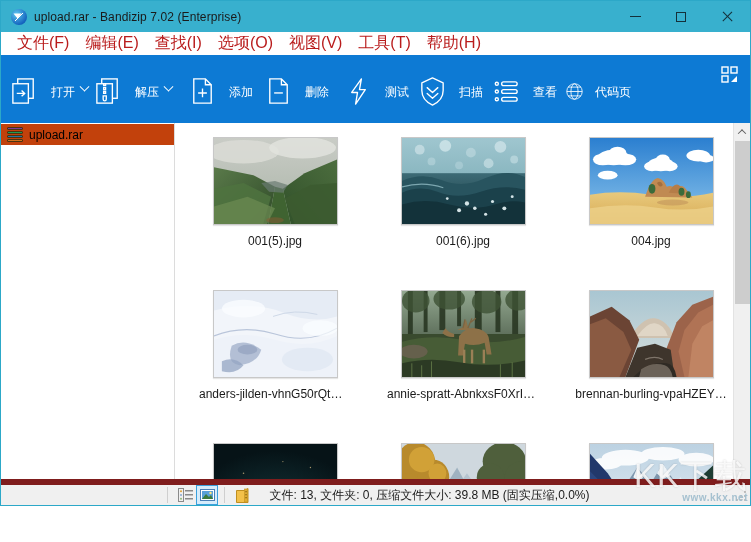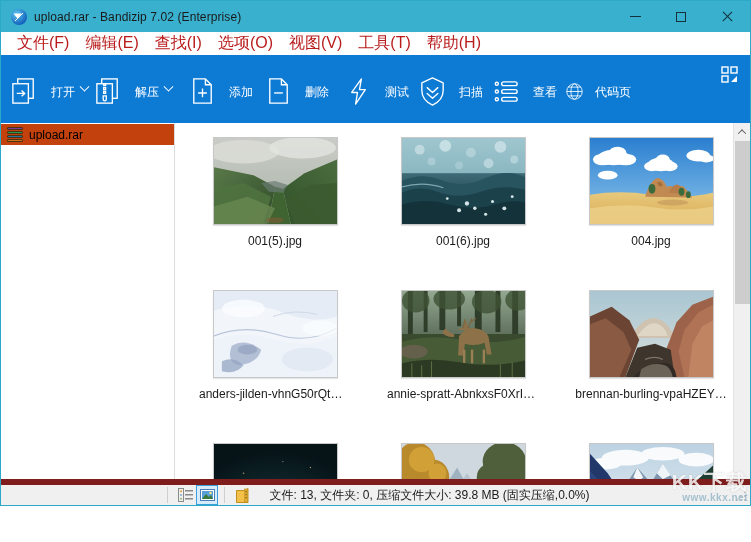--- a/index.html
+++ b/index.html
@@ -262,21 +262,21 @@
 
   
   .watermark {
     position: absolute;
     right: 2px; bottom: 2px;
     pointer-events: none;
     text-align: right;
     line-height: 1;
   }
   .wm-big {
-    font-size: 21px; font-weight: bold;
+    font-size: 33px; font-weight: normal;
     color: rgba(255,255,255,0.82);
     letter-spacing: 1px;
     text-shadow: 0 0 2px rgba(0,0,0,0.18);
     white-space: nowrap;
   }
   .wm-small {
     font-size: 10px; font-weight: bold;
     color: rgba(160,190,205,0.95);
     letter-spacing: .5px;
     margin-top: 1px;

